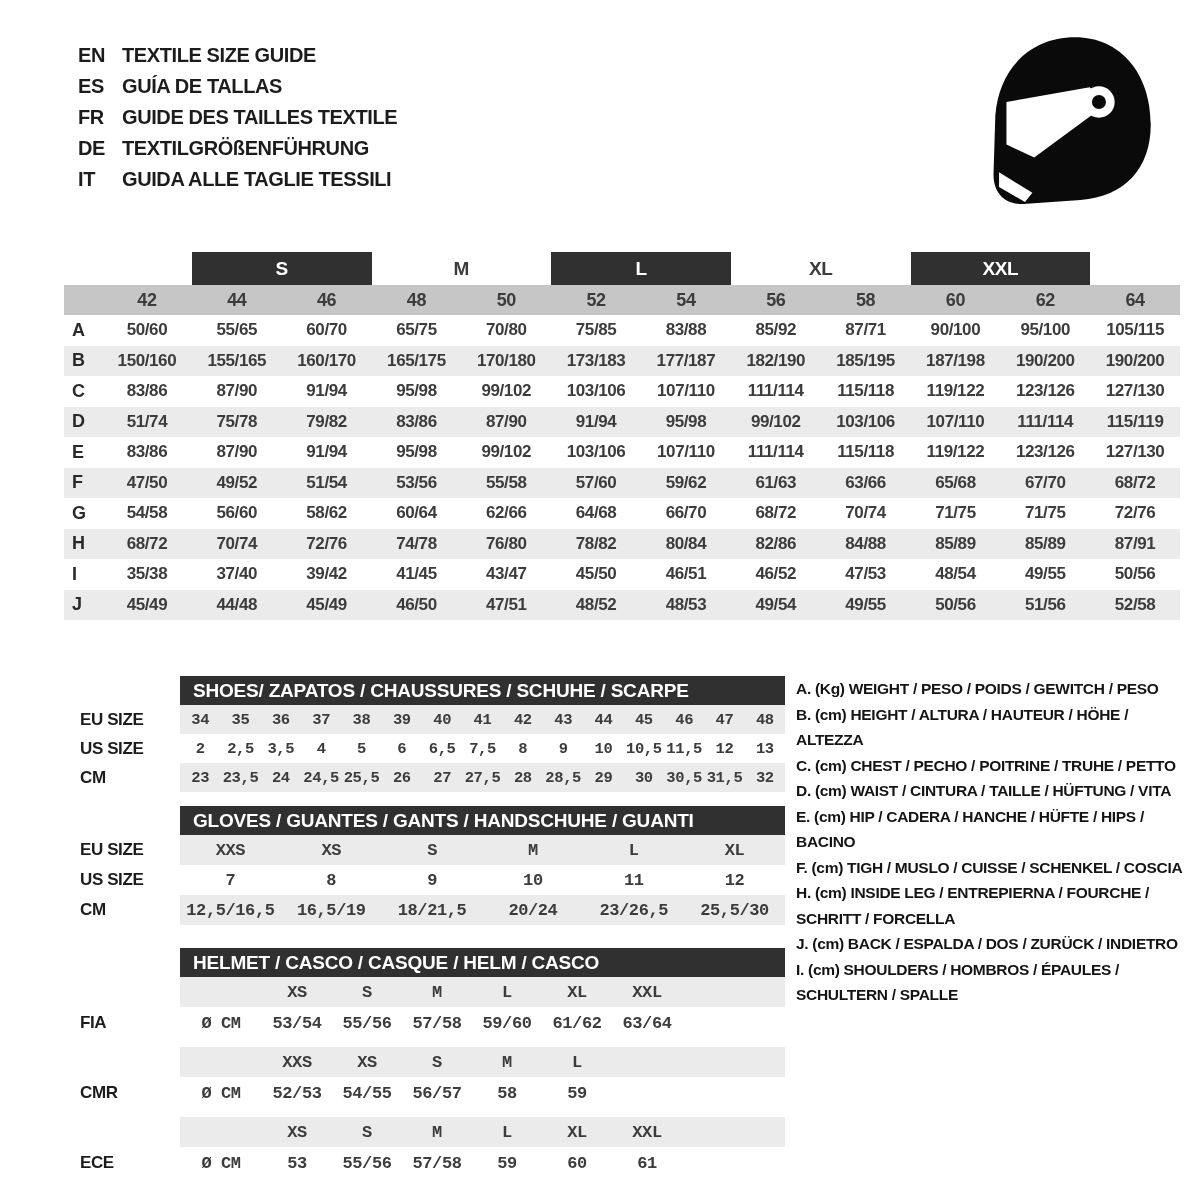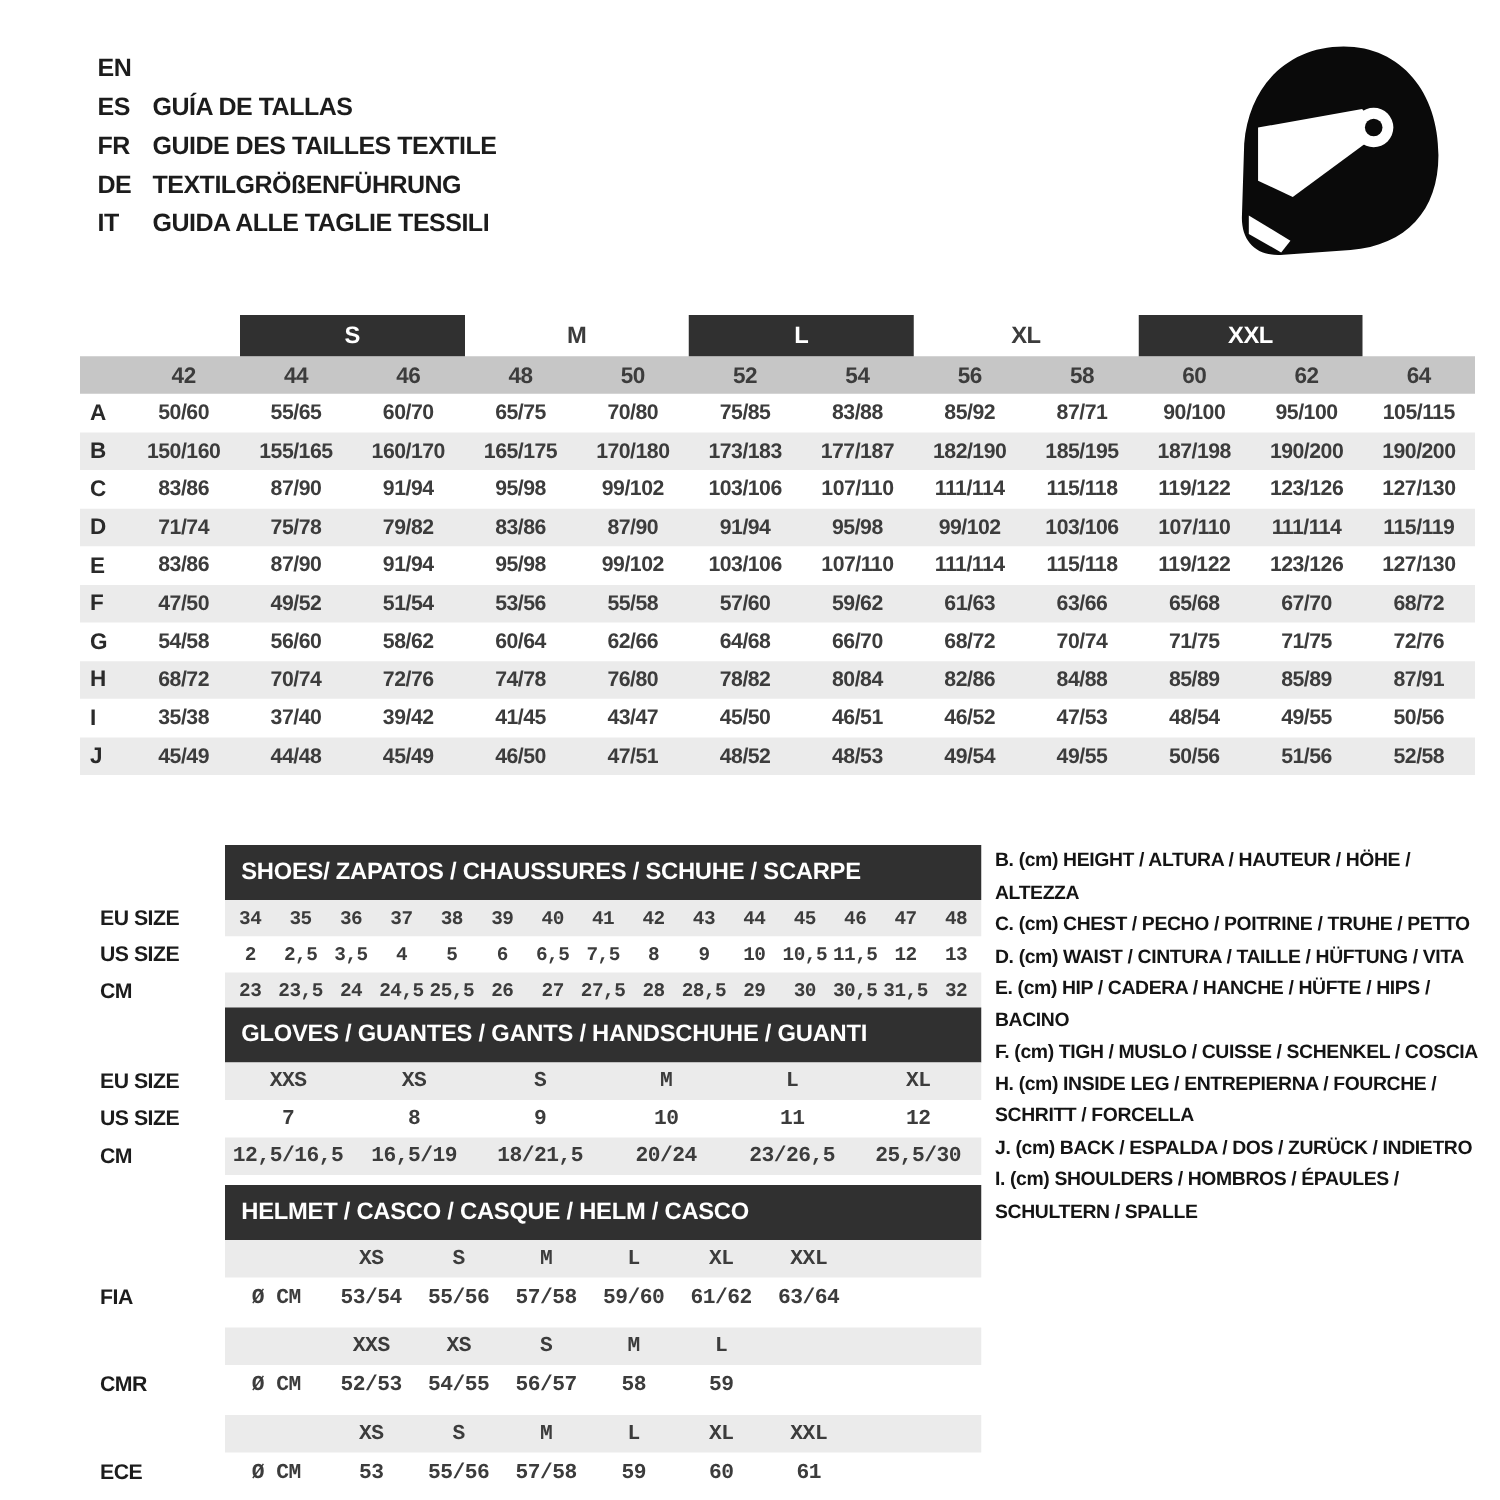--- a/index.html
+++ b/index.html
@@ -21,21 +21,21 @@
   .band-text{color:#3c3c3c;display:flex;align-items:center;justify-content:center;font-size:19px;}
   .bs{grid-column:3/5}.bm{grid-column:5/7}.bl{grid-column:7/9}.bxl{grid-column:9/11}.bxxl{grid-column:11/13}
   .num-row{background:#c6c6c6;height:30px;}
   .num-row .cell{display:flex;align-items:center;justify-content:center;font-size:18px;color:#3c3c3c;}
   .rows .data-row{height:30.5px;}
   .rows .data-row:nth-child(even){background:#ebebeb;}
   .data-row .letter{display:flex;align-items:center;padding-left:8px;font-size:18px;color:#2a2a2a;}
   .data-row .cell{display:flex;align-items:center;justify-content:center;font-size:17px;color:#3c3c3c;}
   
   .section{position:absolute;left:64px;width:722px;}
-  .sec-header{margin-left:116px;width:592px;background:#303030;color:#fff;height:44px;
+  .sec-header{margin-left:116px;width:592px;background:#303030;color:#fff;height:29px;
               display:flex;align-items:center;padding-left:13px;font-size:19px;letter-spacing:-0.2px;}
   .sec-row{display:grid;grid-template-columns:116px 605px;}
   .sec-label{display:flex;align-items:center;padding-left:16px;font-size:17px;color:#1c1c1c;}
   .strip{display:grid;align-items:center;font-family:Liberation Mono, monospace;}
   .strip .cell{display:flex;align-items:center;justify-content:center;color:#3c3c3c;}
   .gray{background:#ebebeb;}
   .shoes-strip{grid-template-columns:repeat(15,1fr);height:29px;}
   .shoes-strip .cell{font-size:15.5px;}
   .gloves-strip{grid-template-columns:repeat(6,1fr);height:30px;}
   .gloves-strip .cell{font-size:17px;}
@@ -49,20 +49,21 @@
                        letter-spacing:-0.3px;}
 </style>
 </head>
 <body>
 
 <div id="page">
 
   <div class="langs">
     <div class="lang-line">
       <span>EN</span>
+      <span>TEXTILE SIZE GUIDE</span>
     </div>
     <div class="lang-line">
       <span>ES</span>
       <span>GUÍA DE TALLAS</span>
     </div>
     <div class="lang-line">
       <span>FR</span>
       <span>GUIDE DES TAILLES TEXTILE</span>
     </div>
     <div class="lang-line">
@@ -149,21 +150,21 @@
           <span class="cell">103/106</span>
           <span class="cell">107/110</span>
           <span class="cell">111/114</span>
           <span class="cell">115/118</span>
           <span class="cell">119/122</span>
           <span class="cell">123/126</span>
           <span class="cell">127/130</span>
         </div>
       <div class="data-row grid13">
           <span class="letter">D</span>
-          <span class="cell">71/74</span>
+          <span class="cell">51/74</span>
           <span class="cell">75/78</span>
           <span class="cell">79/82</span>
           <span class="cell">83/86</span>
           <span class="cell">87/90</span>
           <span class="cell">91/94</span>
           <span class="cell">95/98</span>
           <span class="cell">99/102</span>
           <span class="cell">103/106</span>
           <span class="cell">107/110</span>
           <span class="cell">111/114</span>
@@ -436,20 +437,21 @@
           <span class="cell">55/56</span>
           <span class="cell">57/58</span>
           <span class="cell">59</span>
           <span class="cell">60</span>
           <span class="cell">61</span>
         </div>
     </div>
   </div>
 
   <div class="legend">
+      <span class="legend-line">A. (Kg) WEIGHT / PESO / POIDS / GEWITCH / PESO</span>
       <span class="legend-line">B. (cm) HEIGHT / ALTURA / HAUTEUR / HÖHE / ALTEZZA</span>
       <span class="legend-line">C. (cm) CHEST / PECHO / POITRINE / TRUHE / PETTO</span>
       <span class="legend-line">D. (cm) WAIST / CINTURA / TAILLE / HÜFTUNG / VITA</span>
       <span class="legend-line">E. (cm) HIP / CADERA / HANCHE / HÜFTE / HIPS /  BACINO</span>
       <span class="legend-line">F. (cm) TIGH / MUSLO / CUISSE / SCHENKEL / COSCIA</span>
       <span class="legend-line">H. (cm) INSIDE LEG / ENTREPIERNA / FOURCHE / SCHRITT / FORCELLA</span>
       <span class="legend-line">J. (cm) BACK / ESPALDA / DOS / ZURÜCK / INDIETRO</span>
       <span class="legend-line">I.  (cm) SHOULDERS / HOMBROS / ÉPAULES / SCHULTERN / SPALLE</span>
     </div>
 

